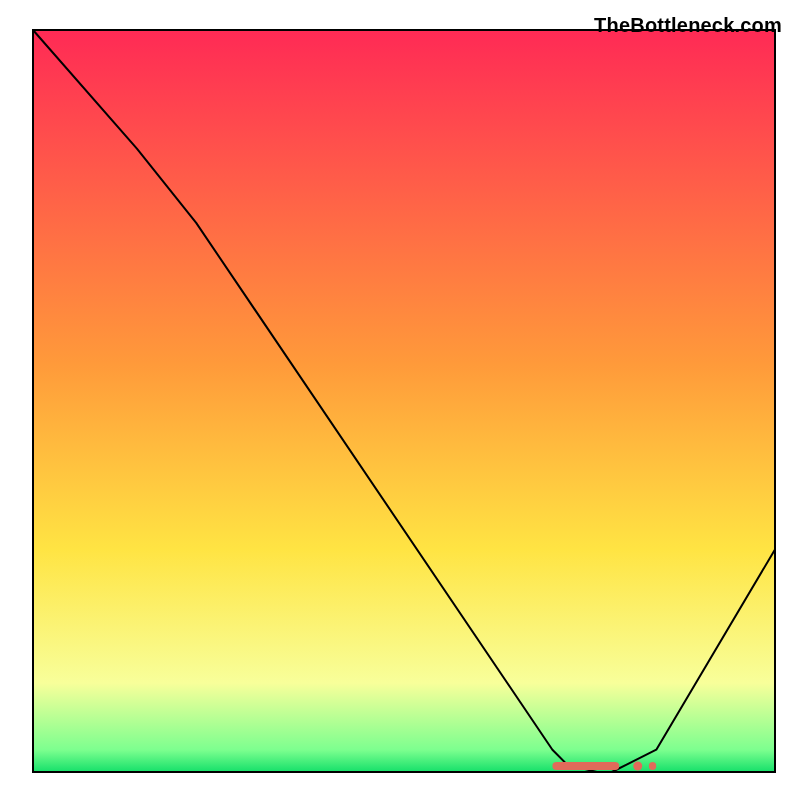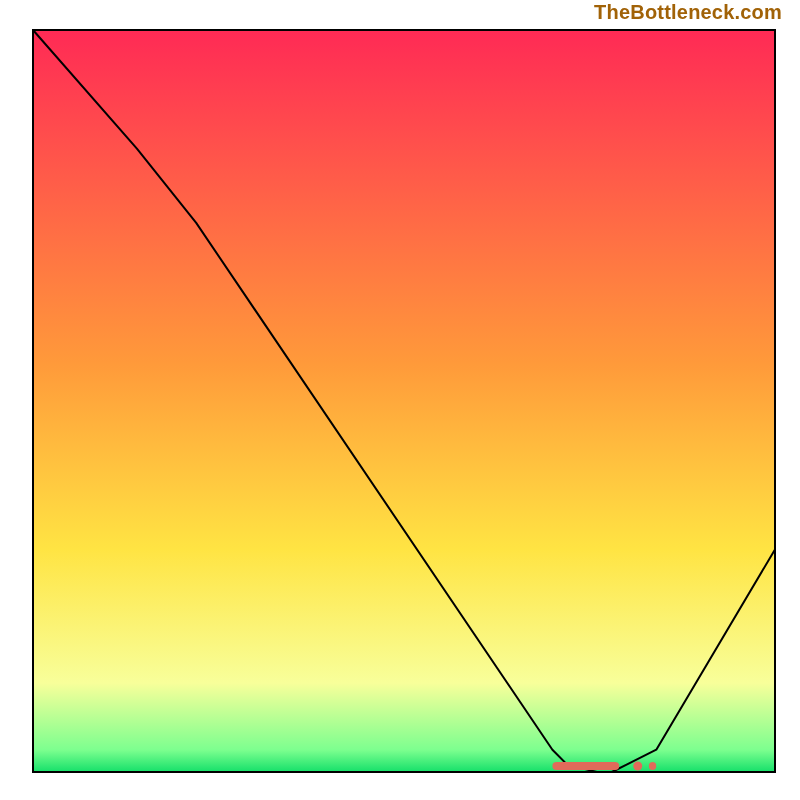--- a/index.html
+++ b/index.html
@@ -10,25 +10,25 @@
     background: #ffffff;
     font-family: Arial, Helvetica, sans-serif;
   }
   .container {
     position: relative;
     width: 800px;
     height: 800px;
   }
   .watermark {
     position: absolute;
-    top: 1px;
+    top: 14px;
     right: 18px;
     font-size: 20px;
     font-weight: 600;
-    color: #a16207;
+    color: #000000;
     letter-spacing: 0.2px;
   }
   svg {
     display: block;
   }
 </style>
 </head>
 <body>
 <div class="container">
 

